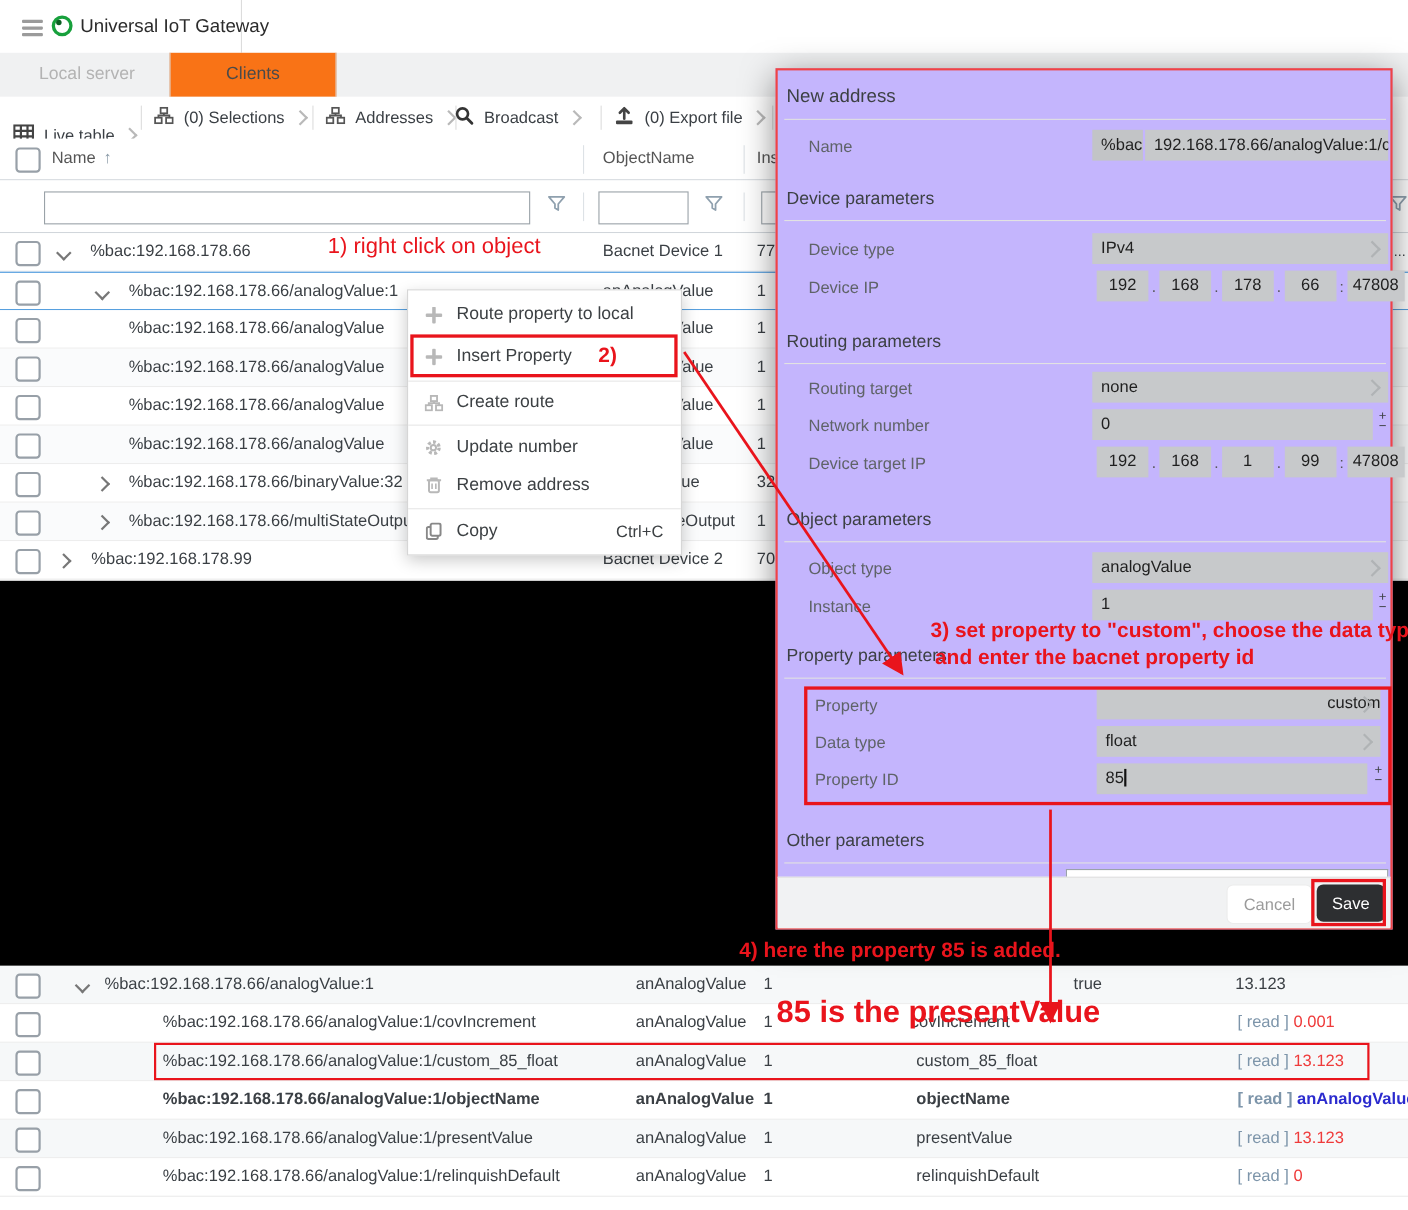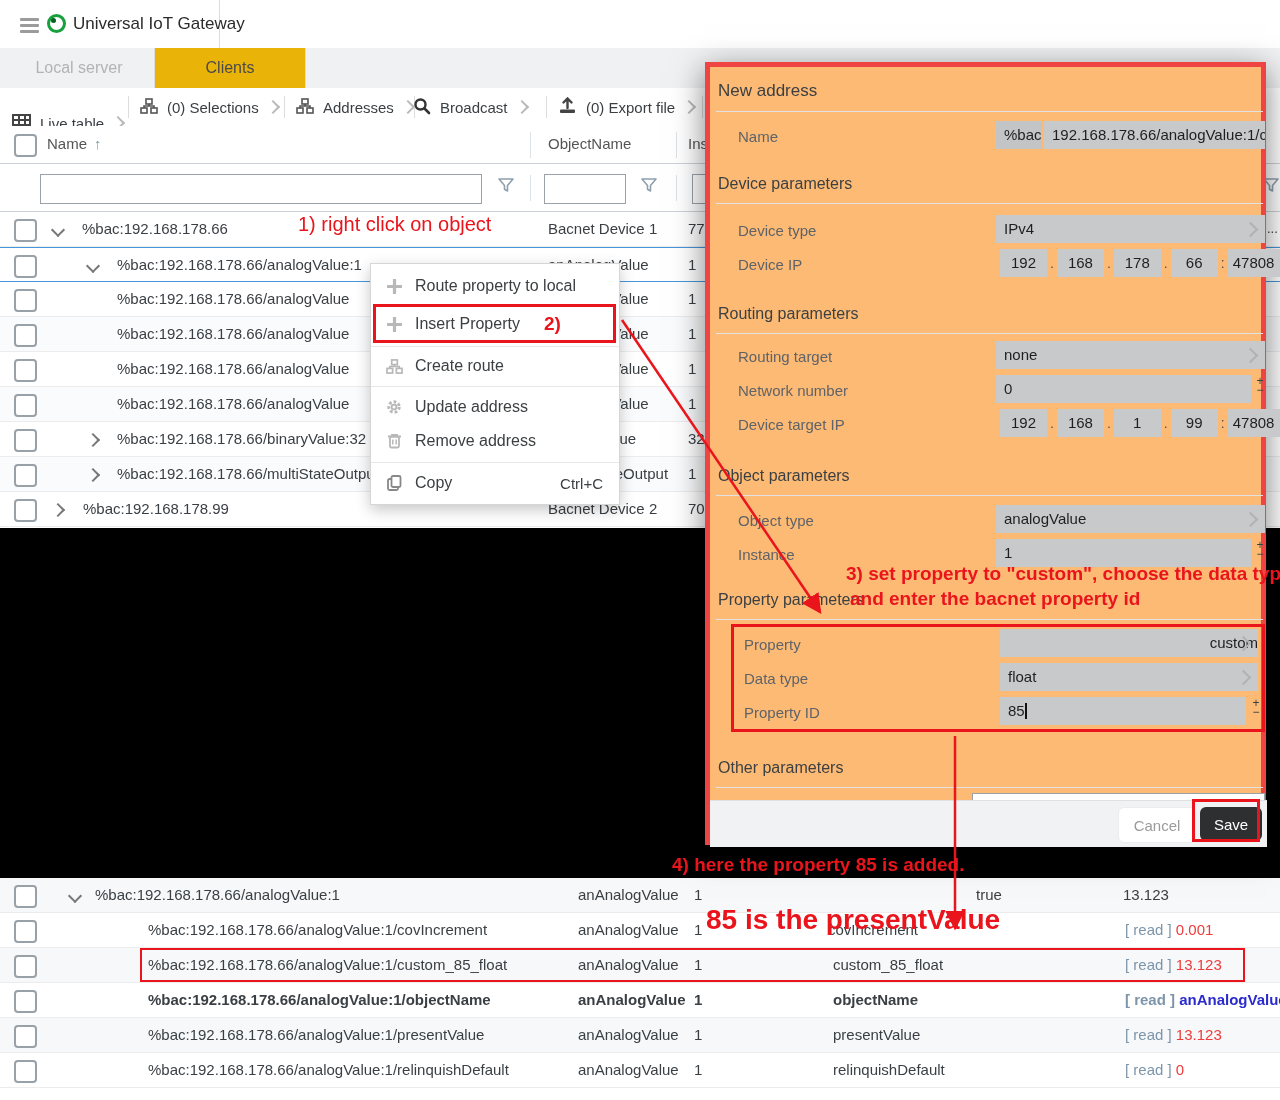--- a/index.html
+++ b/index.html
@@ -7,21 +7,21 @@
          font-family:"Liberation Sans",sans-serif;}
   .abs{position:absolute;}
   .txt{position:absolute;font-size:15px;color:#3a3f44;white-space:nowrap;}
   
   .top-block{left:0;top:0;width:1280px;height:528px;background:#fff;}
   .title-tab{left:0;top:0;width:219px;height:48px;background:#fff;border-right:1px solid #dcdcdc;}
   .burger span{display:block;width:19px;height:3px;background:#9b9b9b;margin:3px 0;border-radius:1px;}
   .brand-ring{position:absolute;width:13px;height:13px;border:3px solid #17a03c;border-radius:50%;}
   .brand-dot{position:absolute;left:4px;top:4px;width:5px;height:5px;background:#0b5f22;border-radius:50%;}
   .tab-strip{left:0;top:48px;width:1280px;height:40px;background:#f0f1f2;}
-  .tab-active{position:absolute;left:154px;top:0;width:150px;height:40px;background:#eab308;
+  .tab-active{position:absolute;left:154px;top:0;width:150px;height:40px;background:#f97316;
               border-left:1px solid #dcdcdc;border-right:1px solid #dcdcdc;
               display:flex;align-items:center;justify-content:center;font-size:16px;color:#4a4a4a;}
   .tab-inactive{position:absolute;left:0;top:0;width:154px;height:40px;display:flex;align-items:center;
               justify-content:center;font-size:16px;color:#b3b3b3;}
   .toolbar{left:0;top:88px;width:1280px;height:38px;background:#fff;}
   .tb-item{position:absolute;top:0;height:38px;display:flex;align-items:center;gap:9px;font-size:15px;color:#3a3f44;}
   .tb-div{position:absolute;top:8px;width:1px;height:22px;background:#ddd;}
   .chev{width:8px;height:8px;border-right:2px solid #777;border-bottom:2px solid #777;display:inline-block;}
   .chev.r{transform:rotate(-45deg);}
   .chev.d{transform:rotate(45deg);}
@@ -40,22 +40,22 @@
   .row.balt{background:#f6f8f9;}
   
   .menu{position:absolute;left:370px;top:263px;width:248px;height:240px;background:#fff;
         border:1px solid #d6d6d6;box-shadow:0 5px 14px rgba(0,0,0,.22);z-index:20;}
   .mi{position:absolute;left:0;width:248px;display:flex;align-items:center;gap:12px;padding-left:14px;
       box-sizing:border-box;font-size:16px;color:#3c4043;}
   .mi .ico{width:18px;height:18px;display:inline-flex;align-items:center;justify-content:center;flex:none;}
   .mdiv{position:absolute;left:0;width:248px;height:1px;background:#e7e7e7;}
   .shortcut{position:absolute;right:16px;font-size:15px;color:#3c4043;}
   
-  .dialog{position:absolute;left:705px;top:62px;width:561px;height:783px;background:#fdba74;
-          border:5px solid #ef4444;box-sizing:border-box;z-index:30;box-shadow:0 8px 30px rgba(0,0,0,.5);}
+  .dialog{position:absolute;left:705px;top:62px;width:561px;height:783px;background:#c4b5fd;
+          border:2px solid #ef4444;box-sizing:border-box;z-index:30;box-shadow:0 8px 30px rgba(0,0,0,.5);}
   .dsec{position:absolute;left:8px;font-size:16px;color:#3c4043;white-space:nowrap;}
   .dlabel{position:absolute;left:28px;font-size:15px;color:#5f6368;white-space:nowrap;}
   .ddiv{position:absolute;left:6px;width:547px;height:1px;background:#e2e2e2;}
   .gfield{position:absolute;background:#c7c9cb;height:28px;line-height:28px;font-size:15px;color:#1f1f1f;
           padding-left:8px;box-sizing:border-box;white-space:nowrap;overflow:hidden;}
   .ddchev{position:absolute;right:9px;top:9px;width:9px;height:9px;border-top:2px solid #b0b3b5;
           border-right:2px solid #b0b3b5;transform:rotate(45deg);}
   .stepper{position:absolute;width:12px;text-align:center;font-size:12px;color:#3c4043;}
   .stepper i{display:block;font-style:normal;line-height:9px;}
   .iprow{position:absolute;display:flex;align-items:center;gap:3px;}
@@ -278,21 +278,21 @@
       <span>Create route</span>
     </div>
     <div class="mdiv" style="top:122px;"></div>
     <div class="mi" style="top:126px;height:34px;">
       <span class="ico">
           <svg width="16" height="16" viewBox="0 0 16 16">
             <circle cx="8" cy="8" r="5.2" fill="none" stroke="#b8b8b8" stroke-width="3" stroke-dasharray="2.6 2.1"></circle>
             <circle cx="8" cy="8" r="2.4" fill="none" stroke="#b8b8b8" stroke-width="1.8"></circle>
           </svg>
         </span>
-      <span>Update address</span>
+      <span>Update number</span>
     </div>
     <div class="mi" style="top:160px;height:34px;">
       <span class="ico">
           <svg width="15" height="16" viewBox="0 0 15 16">
             <path d="M1 3.5 H14 M5 3.5 V2 H10 V3.5" fill="none" stroke="#b8b8b8" stroke-width="1.8"></path>
             <rect x="3" y="3.5" width="9" height="11" rx="1.5" fill="none" stroke="#b8b8b8" stroke-width="1.8"></rect>
             <path d="M5.8 6.5 V11.5 M9.2 6.5 V11.5" stroke="#b8b8b8" stroke-width="1.5"></path>
           </svg>
         </span>
       <span>Remove address</span>

